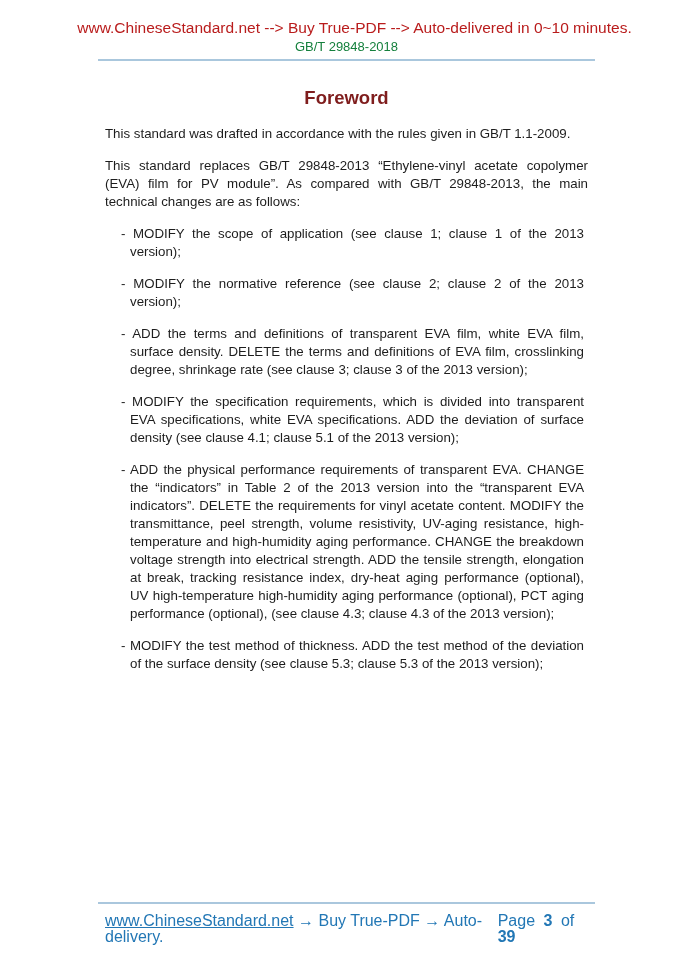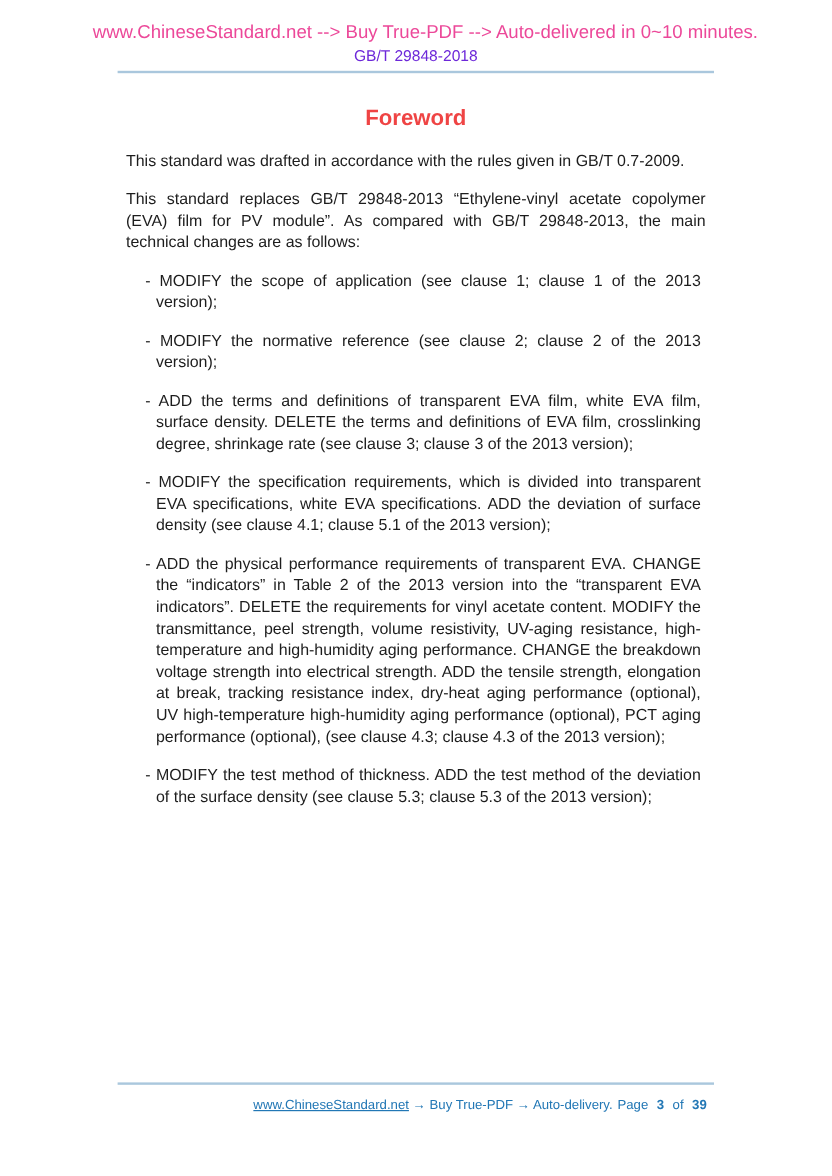--- a/index.html
+++ b/index.html
@@ -7,43 +7,43 @@
   body {
     width: 693px; height: 980px;
     background: #ffffff;
     font-family: "Liberation Sans", sans-serif;
     position: relative;
     overflow: hidden;
   }
   .banner {
     margin-top: 19px;
     text-align: center;
-    color: #ec4899;
+    color: #b91c1c;
     font-size: 15.5px;
     line-height: 18px;
     margin-left: 16px;
   }
   .std-code {
     text-align: center;
-    color: #6d28d9;
+    color: #15803d;
     font-size: 13px;
     line-height: 15px;
     margin-top: 2px;
   }
   .top-rule {
     width: 497px;
     height: 0;
     margin: 5px auto 0 auto;
     border-top: 2px solid #aac7dd;
   }
   .page-title {
     text-align: center;
     font-size: 18.5px;
     font-weight: bold;
-    color: #ef4444;
+    color: #7f1d1d;
     margin: 26px 0 0 0;
     line-height: 22px;
   }
   .content {
     width: 483px;
     margin: 16px 0 0 105px;
     font-size: 13.3px;
     line-height: 18px;
     color: #1d1d1d;
     text-align: justify;
@@ -67,21 +67,21 @@
     height: 0;
     border-top: 2px solid #aac7dd;
   }
   .footer-row {
     display: flex;
     justify-content: flex-end;
     align-items: baseline;
     margin-top: 9px;
     padding: 0 6px 0 7px;
     color: #2277b5;
-    font-size: 11px;
+    font-size: 16px;
     line-height: 16px;
   }
   .site-link {
     color: #2277b5;
     text-decoration: underline;
     cursor: pointer;
   }
   .footer-right span { margin-left: 4px; }
   .footer-right .num { font-weight: bold; }
 </style>
@@ -90,21 +90,21 @@
 
 <div class="banner">www.ChineseStandard.net --&gt; Buy True-PDF --&gt; Auto-delivered in 0~10 minutes.</div>
 
 <div class="std-code">GB/T 29848-2018</div>
 
 <div class="top-rule"></div>
 
 <h1 class="page-title">Foreword</h1>
 
 <div class="content">
-  <p>This standard was drafted in accordance with the rules given in GB/T 0.7-2009.</p>
+  <p>This standard was drafted in accordance with the rules given in GB/T 1.1-2009.</p>
   <p>This standard replaces GB/T 29848-2013 “Ethylene-vinyl acetate copolymer (EVA) film for PV module”. As compared with GB/T 29848-2013, the main technical changes are as follows:</p>
 
   <ul class="changes-list">
     <li>- MODIFY the scope of application (see clause 1; clause 1 of the 2013 version);</li>
     <li>- MODIFY the normative reference (see clause 2; clause 2 of the 2013 version);</li>
     <li>- ADD the terms and definitions of transparent EVA film, white EVA film, surface density. DELETE the terms and definitions of EVA film, crosslinking degree, shrinkage rate (see clause 3; clause 3 of the 2013 version);</li>
     <li>- MODIFY the specification requirements, which is divided into transparent EVA specifications, white EVA specifications. ADD the deviation of surface density (see clause 4.1; clause 5.1 of the 2013 version);</li>
     <li>- ADD the physical performance requirements of transparent EVA. CHANGE the “indicators” in Table 2 of the 2013 version into the “transparent EVA indicators”. DELETE the requirements for vinyl acetate content. MODIFY the transmittance, peel strength, volume resistivity, UV-aging resistance, high-temperature and high-humidity aging performance. CHANGE the breakdown voltage strength into electrical strength. ADD the tensile strength, elongation at break, tracking resistance index, dry-heat aging performance (optional), UV high-temperature high-humidity aging performance (optional), PCT aging performance (optional), (see clause 4.3; clause 4.3 of the 2013 version);</li>
     <li>- MODIFY the test method of thickness. ADD the test method of the deviation of the surface density (see clause 5.3; clause 5.3 of the 2013 version);</li>
   </ul>

